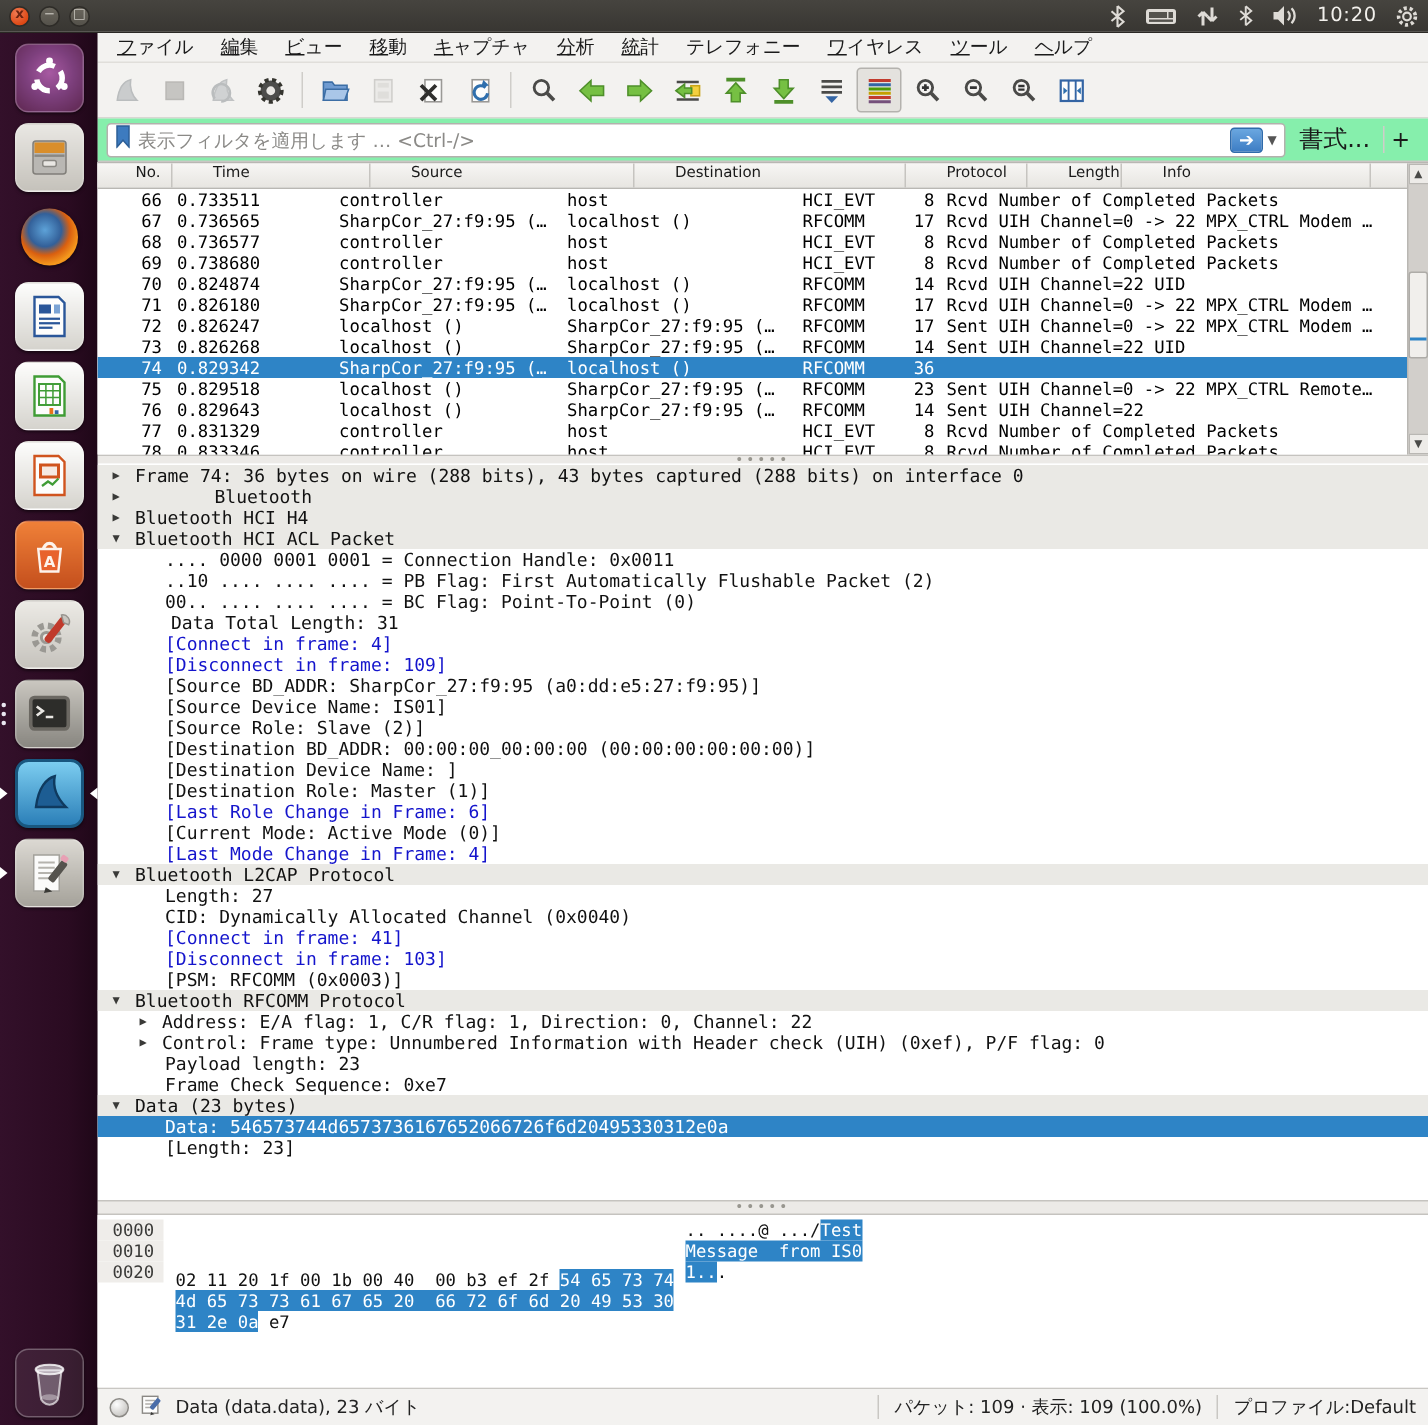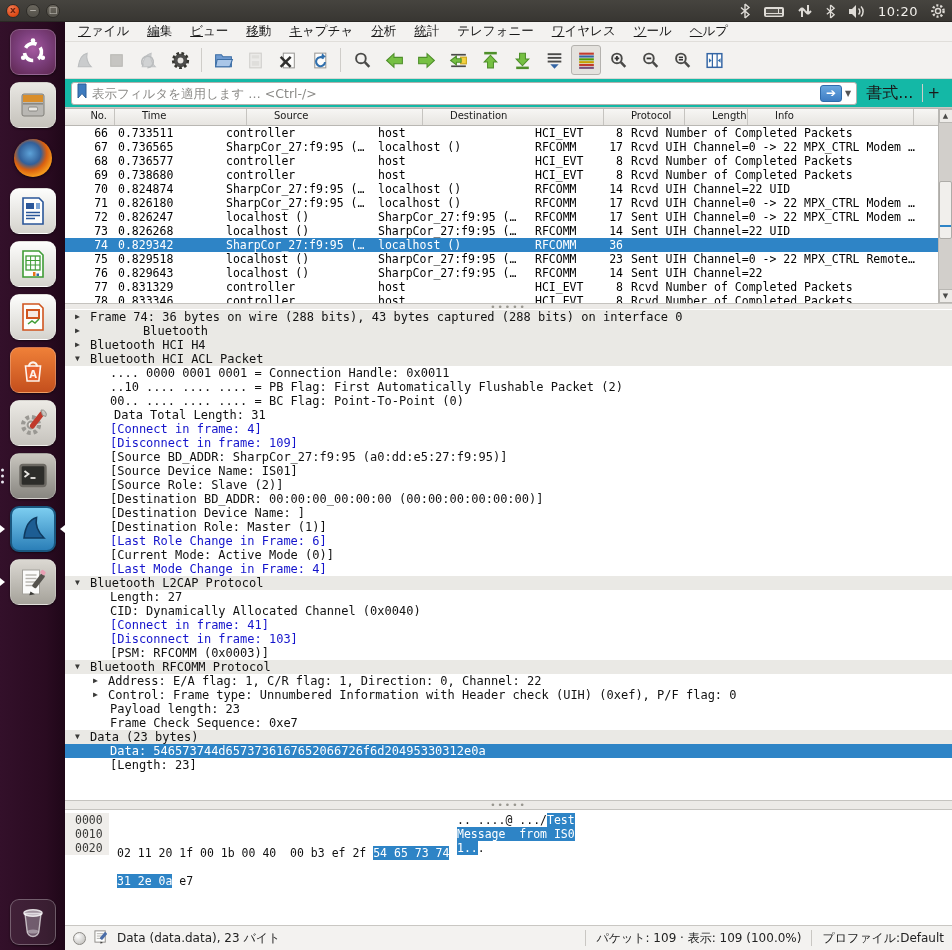--- a/index.html
+++ b/index.html
@@ -9,21 +9,21 @@
   #screen { width:952px; height:950px; display:flex; flex-direction:column; }
 
   
   #top-panel { height:22px; background:linear-gradient(#46443f,#383632); display:flex; align-items:center;
                padding:0 6px; color:#dedbd6; flex:0 0 22px; border-bottom:1px solid #2a2824;}
   .winbtns { display:flex; gap:6px; align-items:center; }
   .winbtn { width:14px; height:14px; border-radius:50%; display:flex; align-items:center; justify-content:center;
             font-size:9px; line-height:1; color:#3c2b24; border:1px solid #2e2c28;}
   .winbtn.close { background:radial-gradient(circle at 35% 30%,#f07b54,#dd4814 70%); color:#6e2410; font-weight:bold;}
   .winbtn.min,.winbtn.max { background:linear-gradient(#6b675e,#54514a); color:#c9c6bf; }
-  #tray { margin-left:auto; display:flex; align-items:flex-end; gap:12px; }
+  #tray { margin-left:auto; display:flex; align-items:center; gap:12px; }
   #tray svg { display:block; }
   #clock { font-size:13px; color:#f2f0ec; letter-spacing:.5px; }
 
   
   #content-row { flex:1; display:flex; min-height:0; }
 
   
   #launcher { width:65px; background:linear-gradient(90deg,#33102a,#2a0b21 70%,#1f0718); display:flex;
               flex-direction:column; align-items:center; padding-top:3px; position:relative; flex:0 0 65px;}
   .tile-wrap { position:relative; width:65px; height:53px; display:flex; align-items:center; justify-content:center; }
@@ -57,21 +57,21 @@
   .menu-item { padding:1px 9px; display:inline-block; cursor:default; }
   .menu-item.mn::first-letter { text-decoration:underline; }
 
   #toolbar { height:37px; flex:0 0 37px; display:flex; align-items:center; padding:2px 4px; gap:2px;
              background:#f3f2f0; border-bottom:1px solid #d9d7d3;}
   .tb { width:30px; height:30px; display:flex; align-items:center; justify-content:center; border-radius:3px; }
   .tb.active { background:#e4e2de; border:1px solid #b4b2ae; }
   .tb-sep { width:1px; height:24px; background:#cfcdc9; margin:0 4px; }
 
   #filterbar { height:29px; flex:0 0 29px; display:flex; align-items:center; gap:5px; padding:2px 6px;
-               background:#14b8a6; border-bottom:1px solid #c9c7c3;}
+               background:#86efac; border-bottom:1px solid #c9c7c3;}
   #filter-box { flex:1; height:23px; background:#fff; border:1px solid #b3b1ad; border-radius:3px;
                 display:flex; align-items:center; padding:0 2px 0 4px;}
   #filter-input { flex:1; border:none; outline:none; font-size:12.5px; color:#222; background:transparent;
                   font-family:"DejaVu Sans",sans-serif;}
   #filter-input::placeholder { color:#8b8a87; }
   .apply-btn { width:22px; height:17px; background:linear-gradient(#6aa7e0,#3d7dc4); border:1px solid #2f6bab;
                border-radius:3px; display:flex; align-items:center; justify-content:center; color:#fff;
                font-size:12px; line-height:1;}
   .apply-caret { font-size:8px; color:#555; padding:0 3px; }
   #expression-label { font-size:16px; color:#1a1a1a; padding:0 4px; }
@@ -668,21 +668,21 @@
           <div class="drow sel"><span class="dtext" style="left: 45px;">Data: 546573744d6573736167652066726f6d20495330312e0a</span></div>
           <div class="drow "><span class="dtext" style="left: 45px;">[Length: 23]</span></div>
         </div>
 
       <div id="splitter2">
           <span class="grip">•••••</span>
         </div>
 
       <div id="hexpane">
           <div class="hrow"><span class="hoff">0000</span><span class="hhex"><span>02 11 20 1f 00 1b 00 40  00 b3 ef 2f </span><span class="hl">54 65 73 74</span></span><span class="hascii"><span>.. ....@ .../</span><span class="hl">Test</span></span></div>
-          <div class="hrow"><span class="hoff">0010</span><span class="hascii"><span class="hl">Message  from IS0</span></span></div>
+          <div class="hrow"><span class="hoff">0010</span><span class="hhex"><span class="hl">4d 65 73 73 61 67 65 20  66 72 6f 6d 20 49 53 30</span></span><span class="hascii"><span class="hl">Message  from IS0</span></span></div>
           <div class="hrow"><span class="hoff">0020</span><span class="hhex"><span class="hl">31 2e 0a</span><span> e7</span></span><span class="hascii"><span class="hl">1..</span><span>.</span></span></div>
         </div>
 
       <div id="statusbar">
         <div id="expert-dot"></div>
         <span>
           <svg width="15" height="15" viewBox="0 0 16 16">
               <rect x="1" y="2" width="11" height="12" fill="#fdfdfc" stroke="#8b8985"></rect>
               <line x1="3" y1="5" x2="10" y2="5" stroke="#b0aeaa"></line>
               <line x1="3" y1="7.5" x2="10" y2="7.5" stroke="#b0aeaa"></line>

